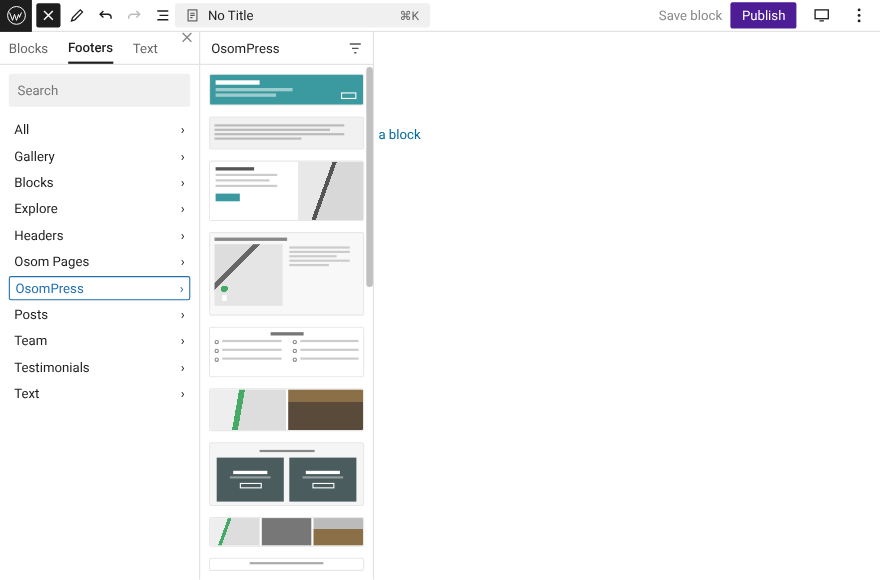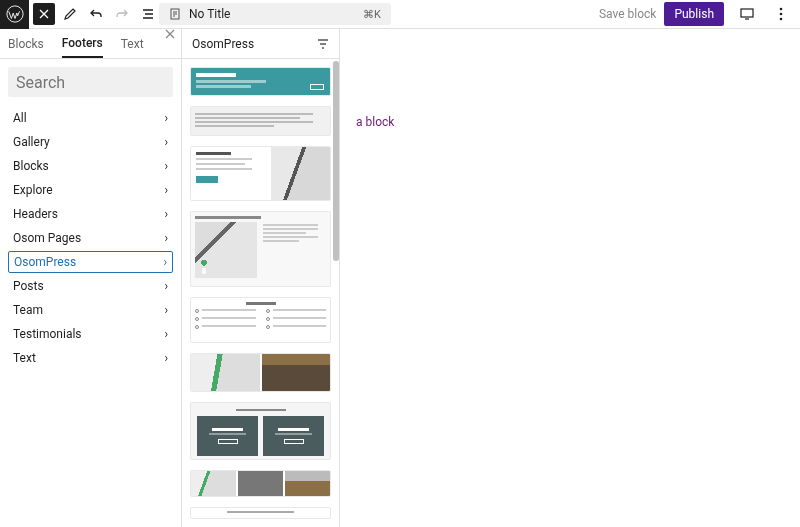--- a/index.html
+++ b/index.html
@@ -17,34 +17,34 @@
 .save-draft{color:#888;font-size:12px;cursor:pointer}
 .publish{background:#4c1d95;color:#fff;font-size:12px;padding:5px 10px;border-radius:2px;cursor:pointer;border:0}
 .main{display:flex;height:calc(100% - 29px)}
 .left-panel{width:182px;border-right:1px solid #e0e0e0;display:flex;flex-direction:column;position:relative}
 .tabs{display:flex;height:30px;border-bottom:1px solid #e0e0e0;align-items:flex-start;padding:0 8px;gap:18px;font-size:12px;position:relative}
 .tab{color:#666;cursor:pointer;height:100%;display:flex;align-items:center}
 .tab.active{color:#1e1e1e;font-weight:500;border-bottom:2px solid #1e1e1e;margin-bottom:-1px}
 .tab-close{position:absolute;right:6px;color:#888;cursor:pointer}
 .search-row{padding:8px}
 .search-box{background:#f0f0f0;border-radius:2px;height:30px;display:flex;align-items:center;padding:0 8px;gap:6px}
-.search-box input{border:0;background:transparent;font-size:16px;outline:0;flex:1;color:#a21caf}
+.search-box input{border:0;background:transparent;font-size:12px;outline:0;flex:1;color:#a21caf}
 .cat-list{flex:1;overflow:auto;padding:0 8px}
 .cat{height:22px;display:flex;align-items:center;justify-content:space-between;padding:0 5px;font-size:12px;color:#1e1e1e;cursor:pointer;margin:2px 0;border-radius:2px}
 .cat.selected{border:1.5px solid #2271b1;border-radius:2px;color:#2271b1}
 .chev{color:#1e1e1e;font-size:12px}
 .cat.selected .chev{color:#2271b1}
 .explore{margin:8px;border:1px solid #2271b1;color:#2271b1;text-align:center;padding:7px 0;font-size:12px;cursor:pointer;border-radius:2px}
 .pattern-panel{width:158px;border-right:1px solid #e0e0e0;display:flex;flex-direction:column;position:relative}
 .pp-head{height:30px;border-bottom:1px solid #e0e0e0;display:flex;align-items:center;padding:0 10px;font-size:12px;color:#1e1e1e;justify-content:space-between}
 .pp-body{flex:1;overflow-y:auto;padding:8px;display:flex;flex-direction:column;gap:10px}
 .scrollbar{position:absolute;right:0;top:32px;width:6px;height:200px;background:#c0c0c0;border-radius:3px}
 .thumb{background:#fff;border:1px solid #e8e8e8;border-radius:2px;cursor:pointer;position:relative;overflow:hidden}
 .canvas{flex:1;position:relative}
-.canvas-text{position:absolute;top:86px;left:16px;color:#701a75;font-size:12px}
+.canvas-text{position:absolute;top:86px;left:4px;color:#0369a1;font-size:12px}
 
 .t1{height:30px;background:#3a9a9f;padding:5px}
 .t1 .hd{background:#fff;width:40px;height:4px;margin-bottom:3px}
 .t1 .sub{height:3px;background:rgba(255,255,255,.5);margin-bottom:2px;width:70px}
 .t1 .btn{position:absolute;right:6px;bottom:5px;width:14px;height:6px;border:1px solid #fff}
 .t2{height:30px;background:#f1f1f1;padding:4px}
 .t2 .l{height:2px;background:#bbb;margin:2px 0;width:90%}
 .t3{height:58px;display:flex}
 .t3 .l{flex:1.2;background:#fff;padding:5px;display:flex;flex-direction:column;gap:3px}
 .t3 .l .h{height:3px;background:#555;width:50%}

